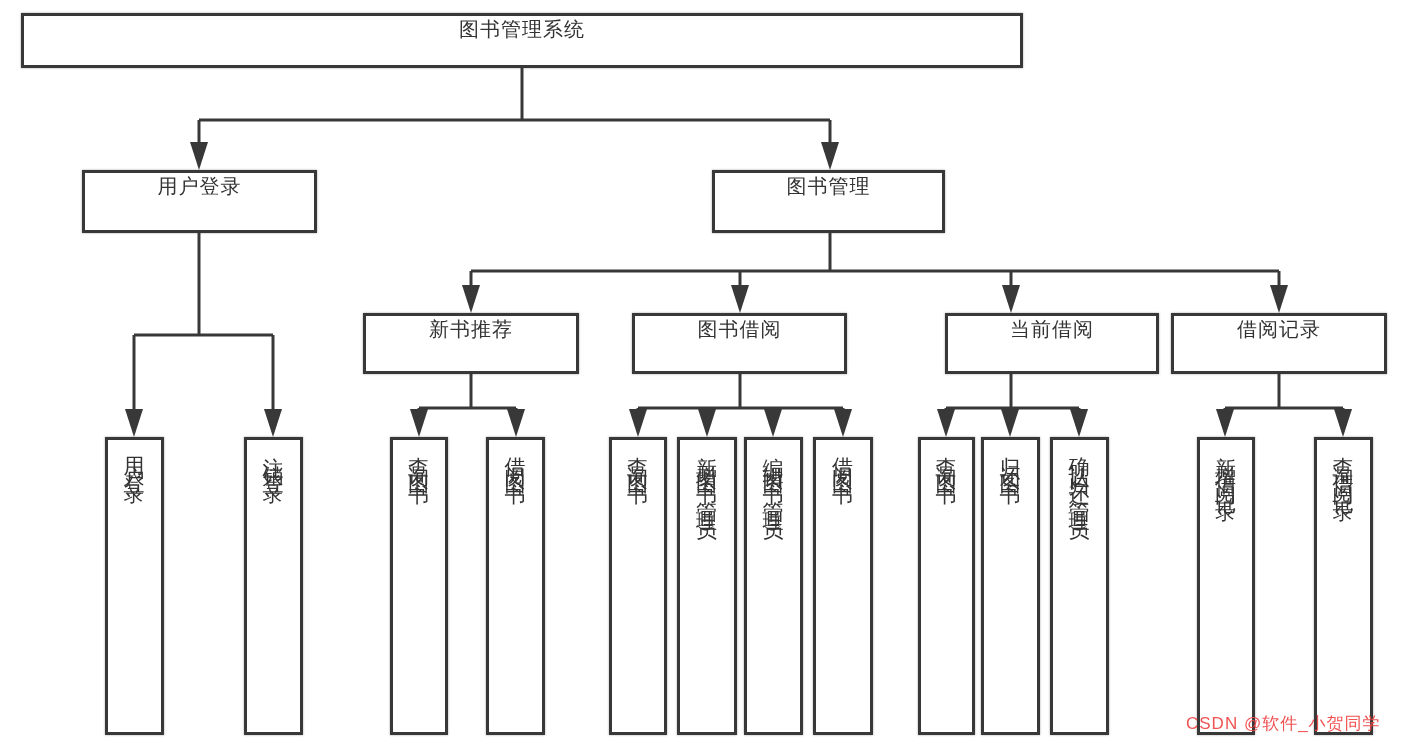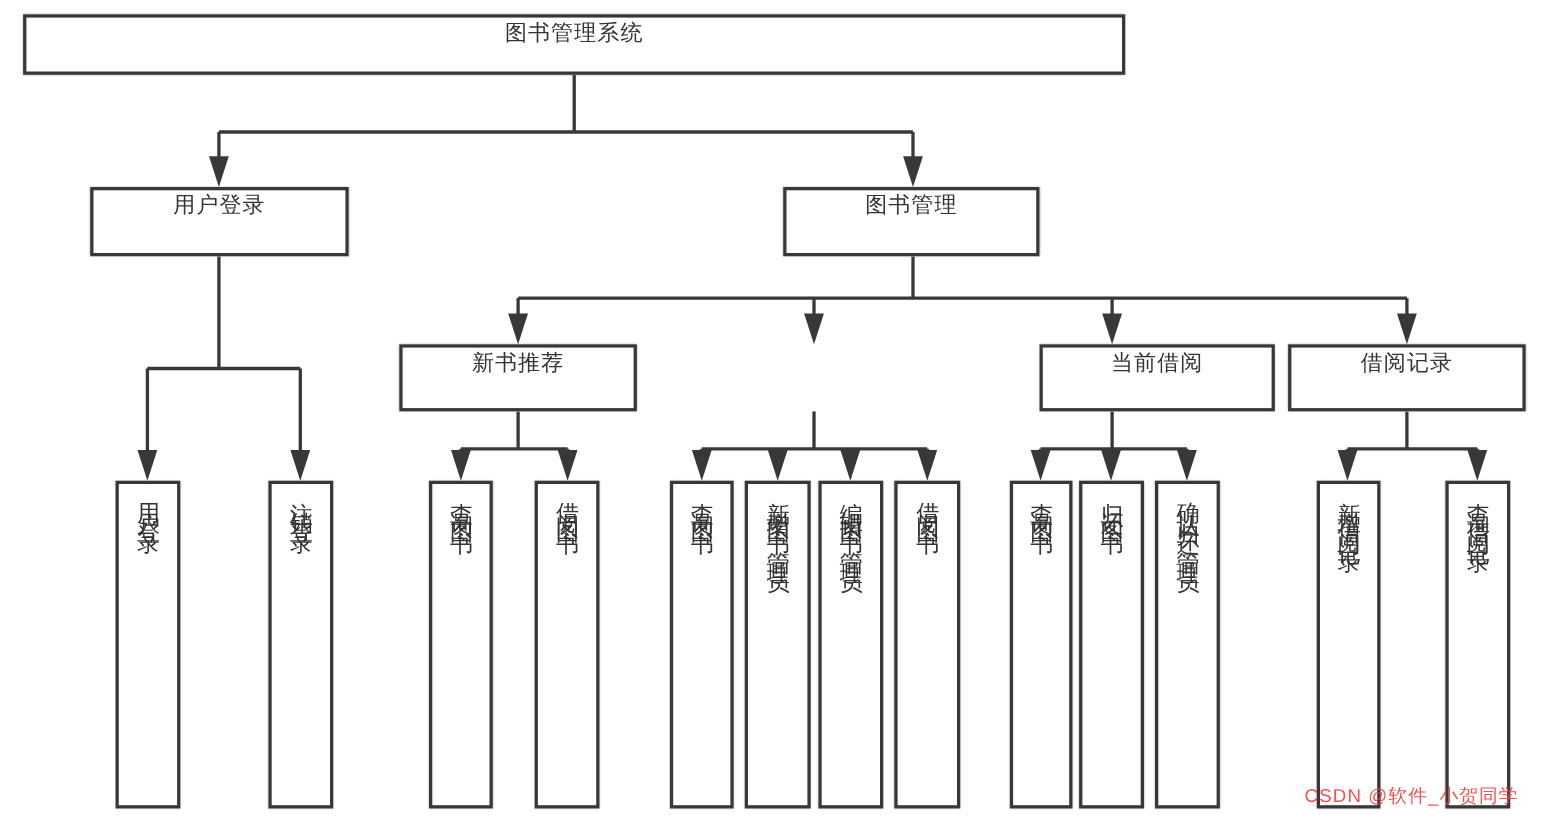--- a/index.html
+++ b/index.html
@@ -151,20 +151,23 @@
   <div class="node" style="left:82px; top:170px; width:235px; height:63px;">
     <span class="hlabel">用户登录</span>
   </div>
   <div class="node" style="left:712px; top:170px; width:233px; height:63px;">
     <span class="hlabel">图书管理</span>
   </div>
 
   <div class="node" style="left:363px; top:313px; width:216px; height:61px;">
     <span class="hlabel">新书推荐</span>
   </div>
+  <div class="node" style="left:632px; top:313px; width:215px; height:61px;">
+    <span class="hlabel">图书借阅</span>
+  </div>
   <div class="node" style="left:945px; top:313px; width:214px; height:61px;">
     <span class="hlabel">当前借阅</span>
   </div>
   <div class="node" style="left:1171px; top:313px; width:216px; height:61px;">
     <span class="hlabel">借阅记录</span>
   </div>
 
   <div class="node leaf" style="left:105px; top:437px; width:59px; height:298px;">
     <span class="vlabel">用户登录</span>
   </div>

